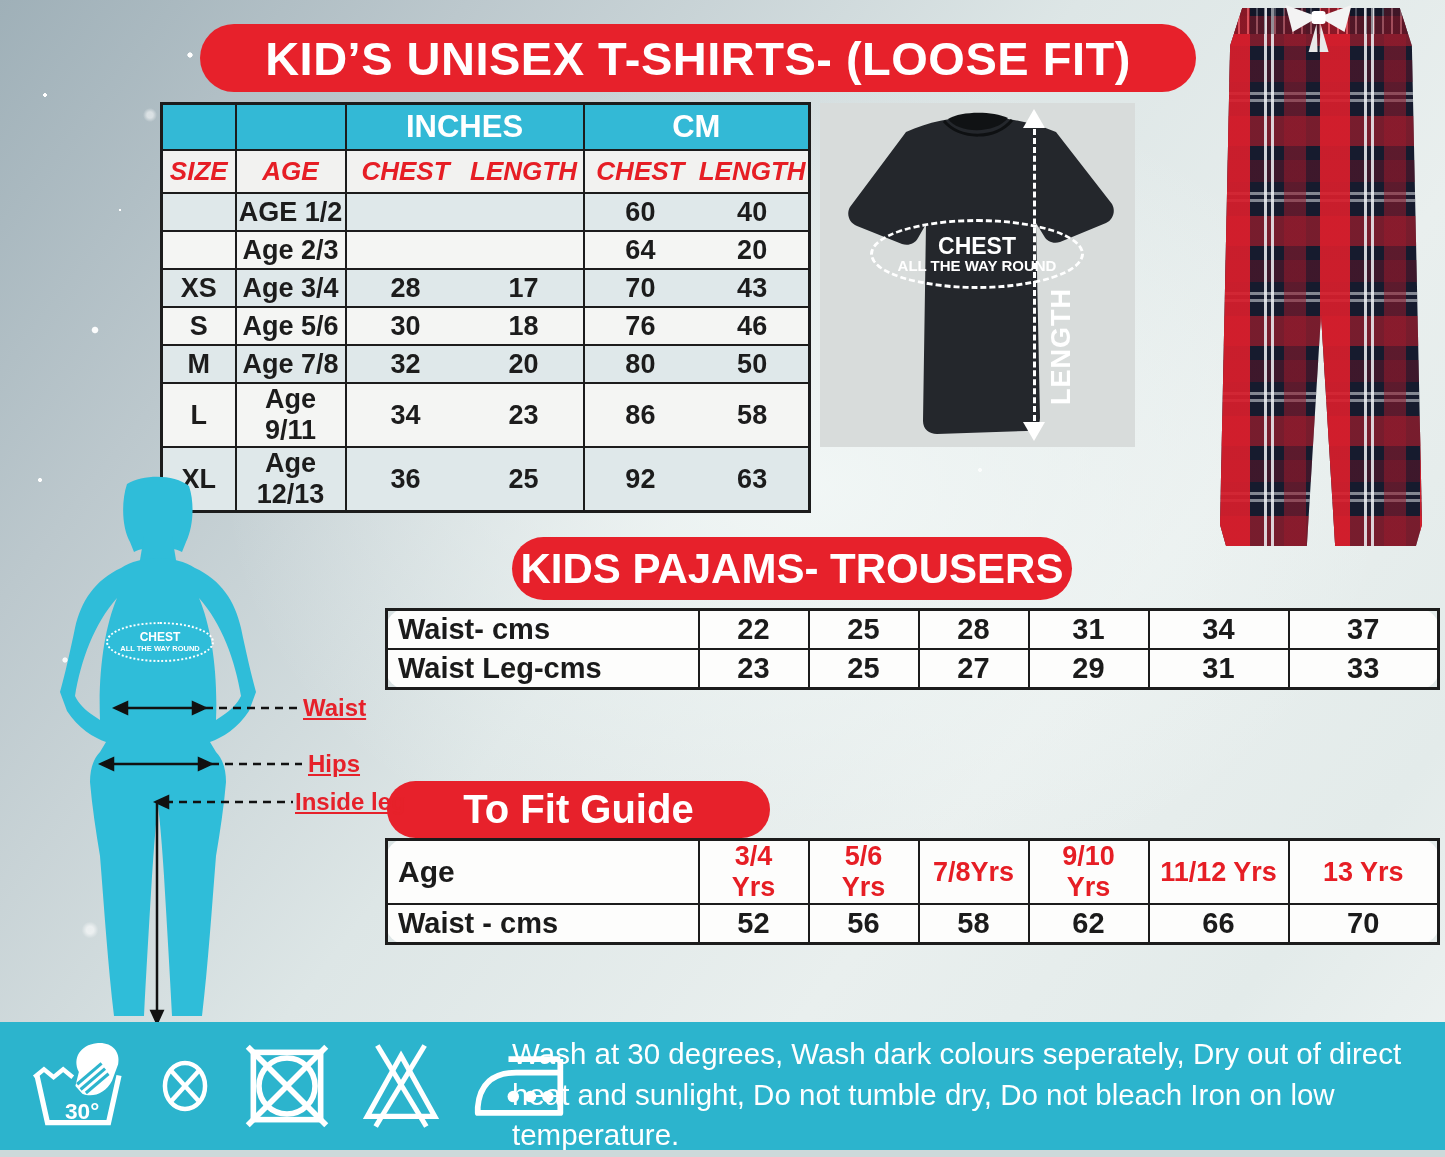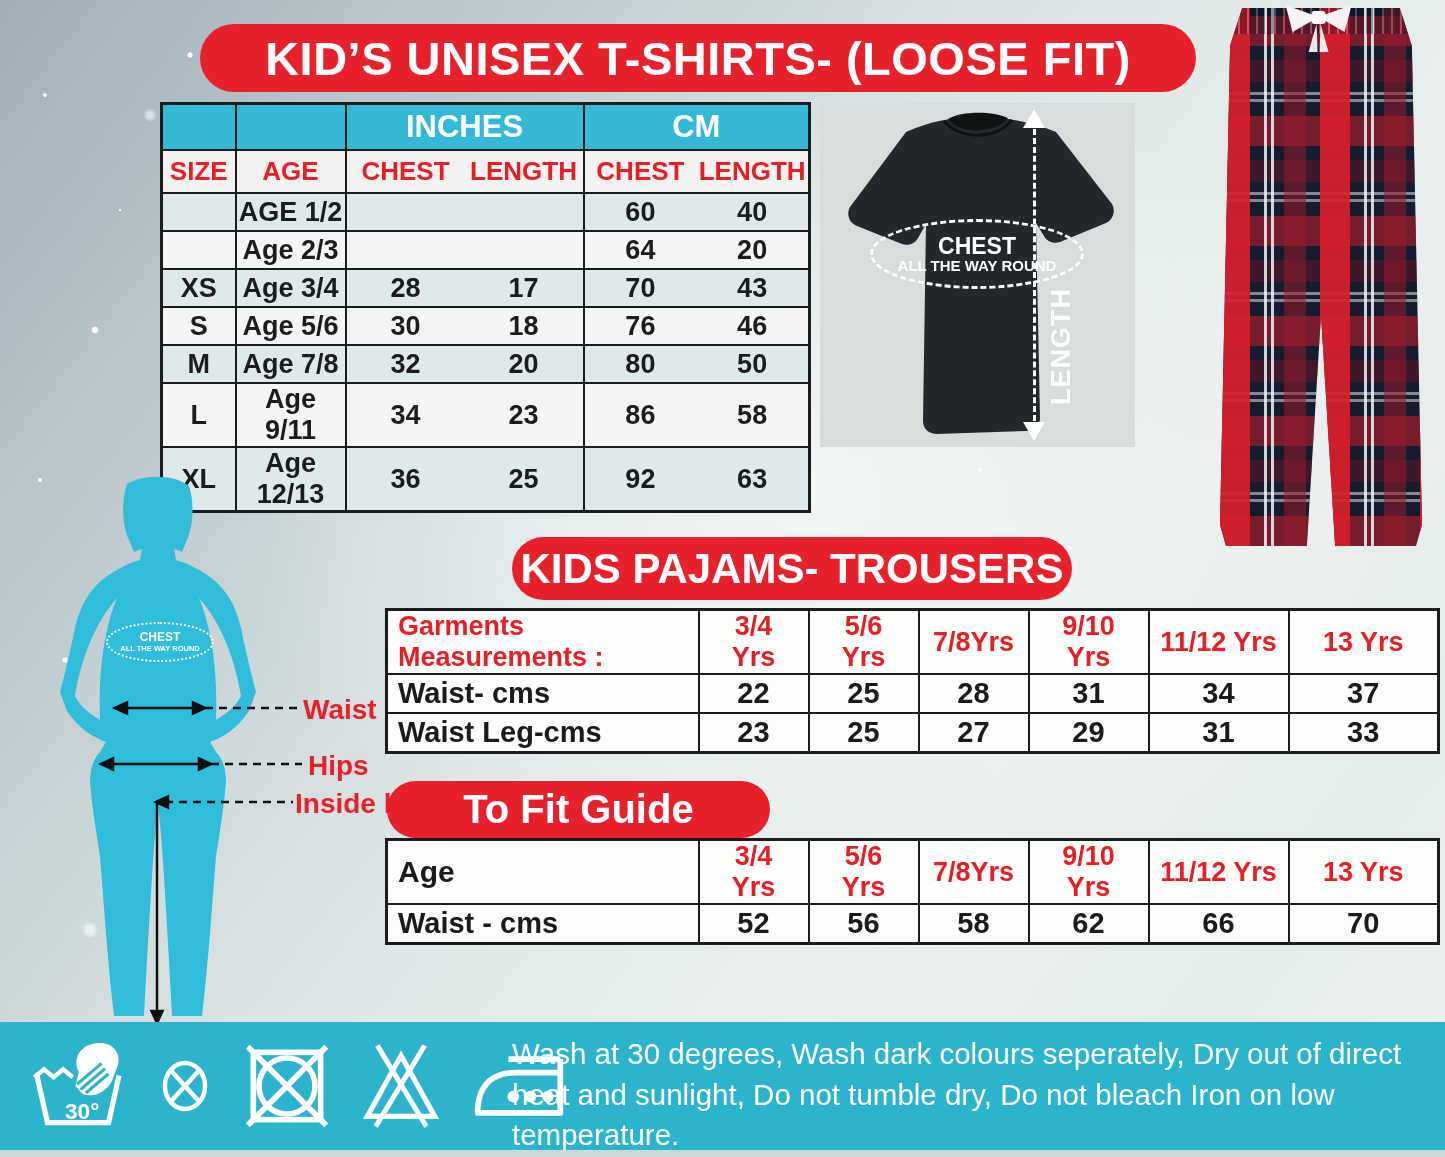--- a/index.html
+++ b/index.html
@@ -23,27 +23,27 @@
       radial-gradient(900px 650px at 56% 42%, rgba(243,248,247,.9) 0%, rgba(243,248,247,0) 65%),
       linear-gradient(128deg,#9fb0b8 0%,#bcc8cd 20%,#dde6e6 46%,#e9efee 68%,#e3ebea 86%,#eff3f2 100%);
   }
   
   .banner{position:absolute;background:#e7212b;color:#fff;font-weight:bold;
     display:flex;align-items:center;justify-content:center;white-space:nowrap;}
   .banner.title{left:200px;top:24px;width:996px;height:68px;border-radius:34px;font-size:47px;letter-spacing:.5px;}
   .banner.pajams{left:512px;top:537px;width:560px;height:63px;border-radius:32px;font-size:42px;}
   .banner.fit{left:387px;top:781px;width:383px;height:57px;border-radius:29px;font-size:40px;text-align:right;}
   
-  table{border-collapse:collapse;}
+  table{border-collapse:collapse;border-radius:23px;}
   .size-table{position:absolute;left:160px;top:102px;width:648px;table-layout:fixed;
     border:3px solid #1c1c1c;}
   .size-table td{padding:0;text-align:center;vertical-align:middle;border-top:2.5px solid #1c1c1c;}
   .size-table .vb{border-right:2.5px solid #1c1c1c;}
   .size-table tr.cyan td{background:#33b9d6;height:44px;color:#fff;font-weight:bold;font-size:31px;border-top:none;}
-  .size-table tr.head td{background:#f2f2f0;height:41px;color:#e61e25;font-weight:bold;font-size:26px;}
+  .size-table tr.head td{background:#f2f2f0;height:41px;color:#e61e25;font-weight:bold;font-size:26px;font-style:italic;}
   .size-table tr.odd td{background:#dfe8ea;margin-left:28px;}
   .size-table tr.even td{background:#f4f5f3;}
   .size-table tr.data td{height:36px;font-size:27px;color:#1c1c1c;font-weight:600;}
   .size-table td.szc{color:#e61e25;font-weight:bold;font-size:26px;}
   .size-table td.agec{font-size:23px;font-weight:600;}
   .pair{display:flex;width:100%;}
   .pair span{flex:1 1 50%;text-align:center;}
   
   .grid-table{position:absolute;width:1052px;table-layout:fixed;border:3px solid #1c1c1c;background:#fdfdfc;}
   .grid-table td{border:2.5px solid #1c1c1c;padding:0 10px;vertical-align:middle;font-weight:bold;color:#1b1b1b;}
@@ -86,21 +86,21 @@
   .trousers::before{content:"";position:absolute;left:0;top:0;width:100%;height:26px;
     background:repeating-linear-gradient(90deg,rgba(255,255,255,.22) 0 2px,rgba(10,14,28,.35) 2px 9px);}
   .bow{position:absolute;left:50%;top:0;transform:translateX(-54%);}
   
   .figure-svg{position:absolute;left:50px;top:476px;}
   .fig-ellipse{position:absolute;left:106px;top:622px;width:104px;height:36px;border:2px dotted #fff;
     border-radius:50%;display:flex;flex-direction:column;align-items:center;justify-content:center;color:#fff;}
   .fig-ellipse .l1{font-weight:bold;font-size:12px;line-height:1.05;}
   .fig-ellipse .l2{font-weight:bold;font-size:7.5px;line-height:1.2;}
   .ann-svg{position:absolute;left:90px;top:690px;}
-  .mlabel{position:absolute;color:#e6212a;font-weight:bold;font-size:28px;white-space:nowrap;}
+  .mlabel{position:absolute;color:#e6212a;font-weight:bold;font-size:24px;white-space:nowrap;text-decoration:underline;}
   .mlabel.waist{left:303px;top:694px;}
   .mlabel.hips{left:308px;top:750px;}
   .mlabel.insideleg{left:295px;top:788px;}
   
   .care{position:absolute;left:0;top:1022px;width:1445px;height:128px;background:#2cb4cd;}
   .bottom-strip{position:absolute;left:0;top:1150px;width:1445px;height:7px;background:#ccd9da;}
   .care-icons{position:absolute;left:30px;top:0;height:128px;display:flex;align-items:center;gap:33px;}
   .care-text{position:absolute;left:512px;top:12px;width:935px;color:#fff;font-size:29.5px;line-height:1.38;font-weight:400;}
 </style>
 </head>
@@ -294,29 +294,20 @@
     <colgroup>
         <col style="width:312px">
         <col style="width:110px">
         <col style="width:110px">
         <col style="width:110px">
         <col style="width:120px">
         <col style="width:140px">
         <col style="width:150px">
       </colgroup>
     <tbody>
-        <tr class="hd">
-      <td class="lab">Garments Measurements :</td>
-      <td>3/4 Yrs</td>
-      <td>5/6 Yrs</td>
-      <td>7/8Yrs</td>
-      <td>9/10 Yrs</td>
-      <td>11/12 Yrs</td>
-      <td>13  Yrs</td>
-    </tr>
     <tr class="bd">
       <td class="lab">Waist- cms</td>
       <td class="num">22</td>
       <td class="num">25</td>
       <td class="num">28</td>
       <td class="num">31</td>
       <td class="num">34</td>
       <td class="num">37</td>
     </tr>
     <tr class="bd">

